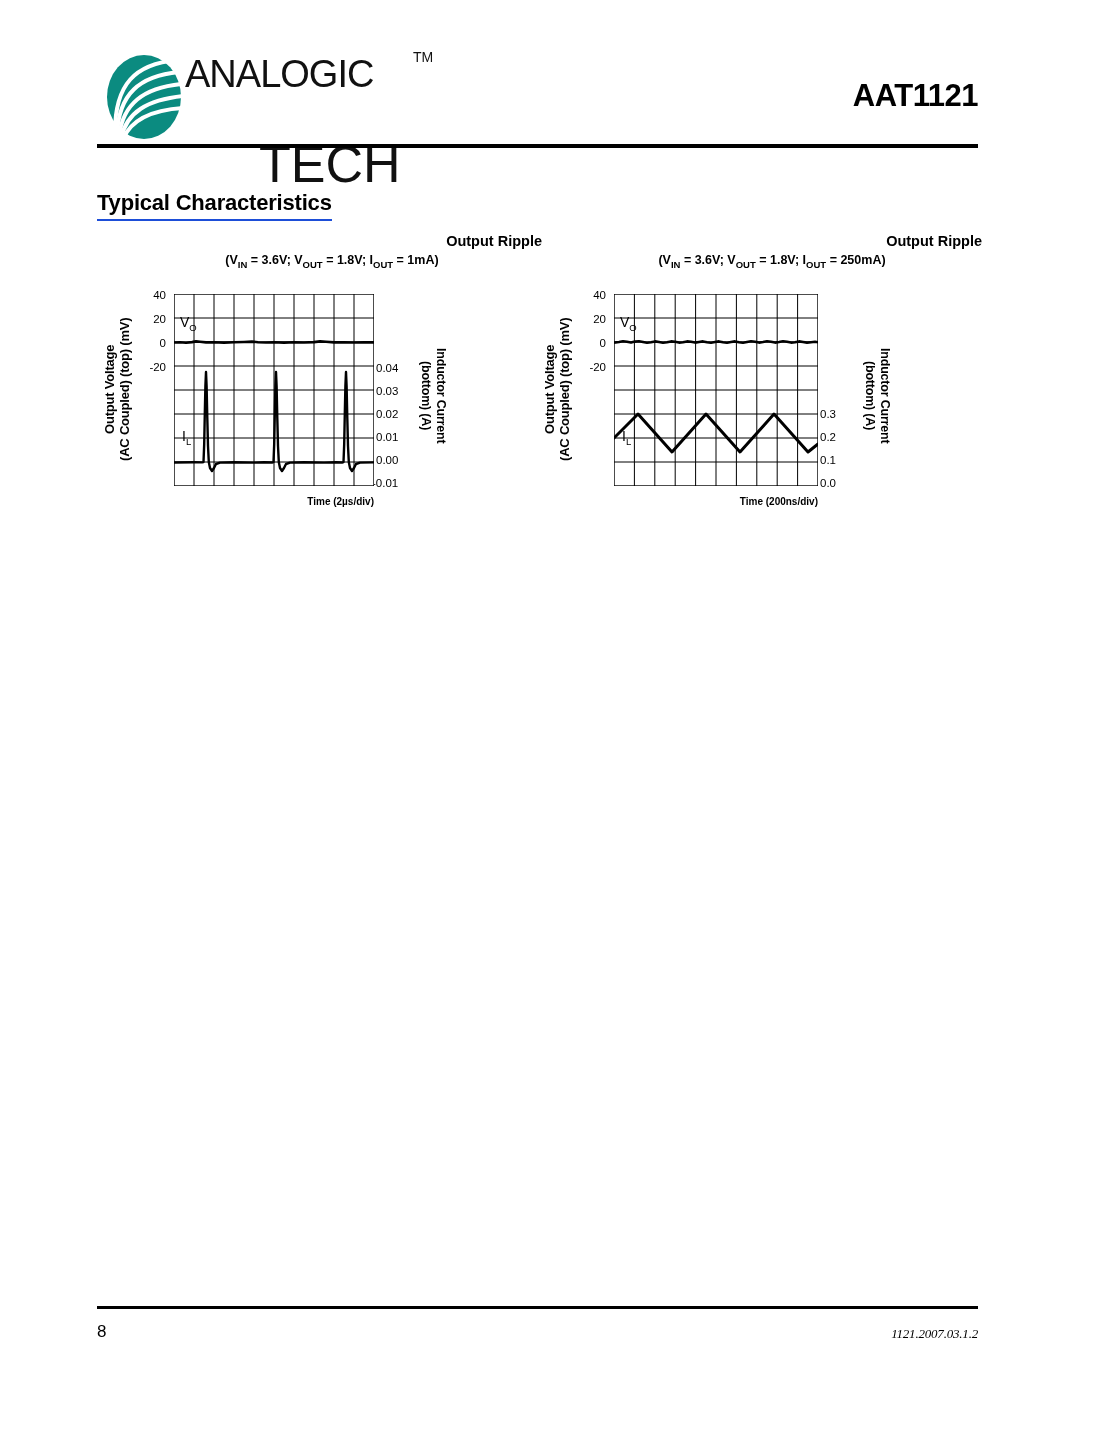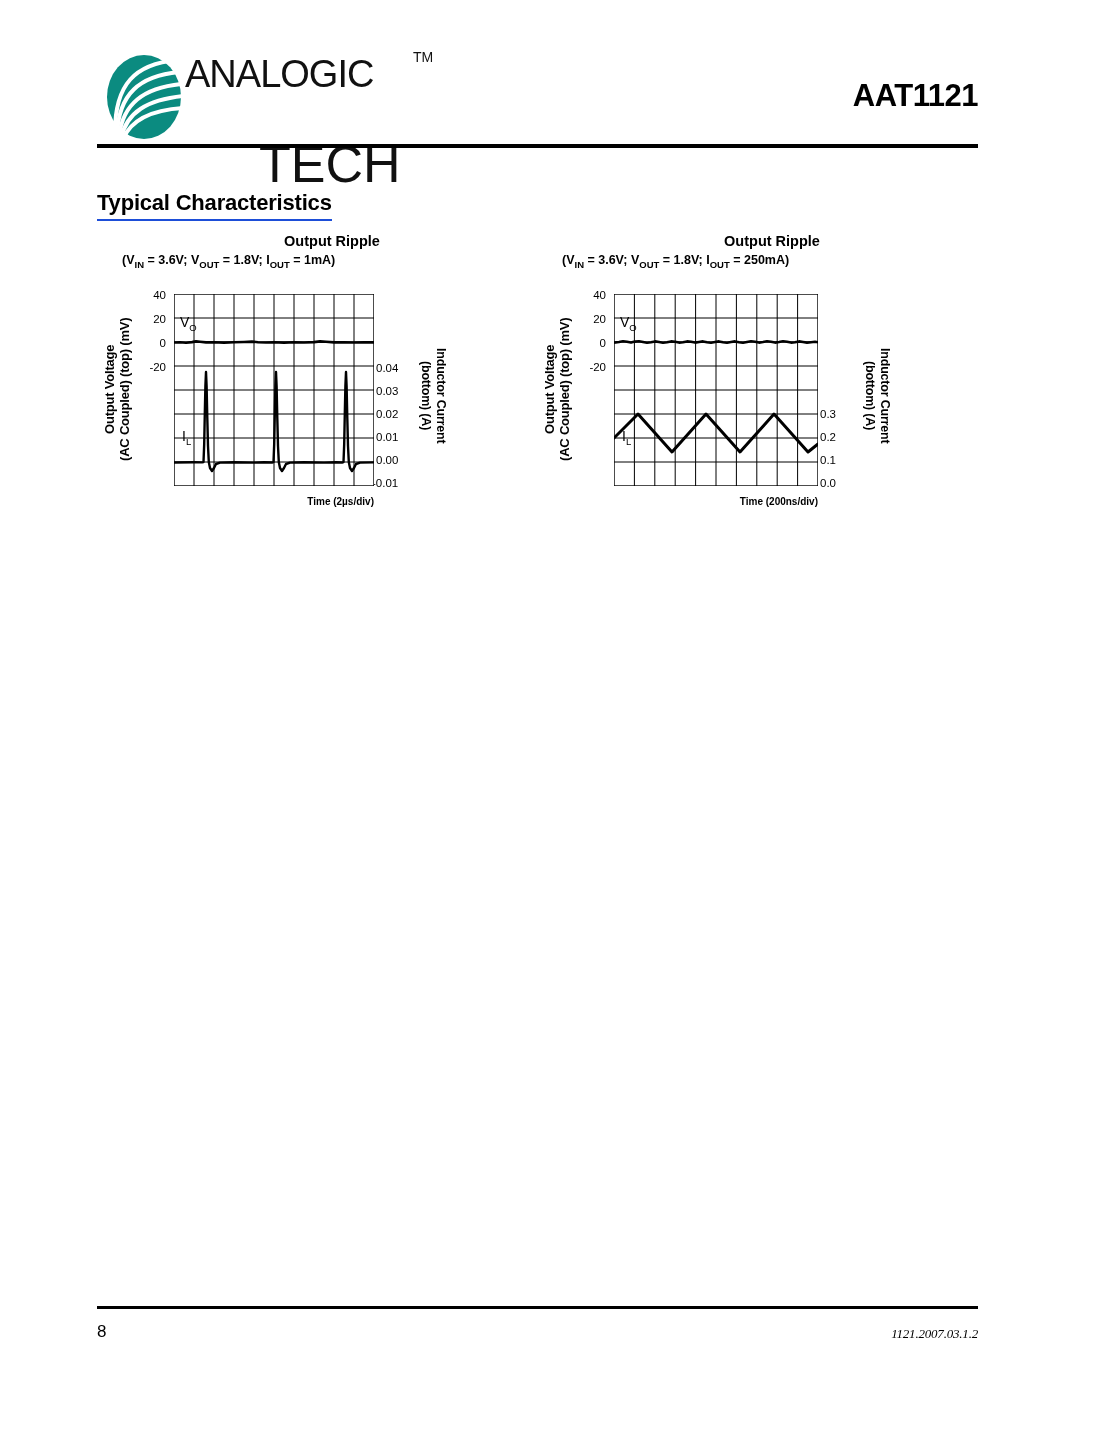--- a/index.html
+++ b/index.html
@@ -122,29 +122,29 @@
   .figure {
     position: absolute;
     top: 232px;
     width: 470px;
     height: 290px;
   }
   #figure-1 { left: 100px; }
   #figure-2 { left: 540px; }
 
   .fig-title {
-    text-align: center;
+    text-align: right;
     font-size: 14.5px;
     font-weight: bold;
     line-height: 18px;
     width: 420px;
     margin-left: 22px;
   }
   .fig-subtitle {
-    text-align: left;
+    text-align: center;
     font-size: 12.5px;
     font-weight: bold;
     line-height: 16px;
     margin-top: 2px;
     width: 420px;
     margin-left: 22px;
   }
   .fig-subtitle sub { font-size: 9.5px; }
 
   .plot-area {

